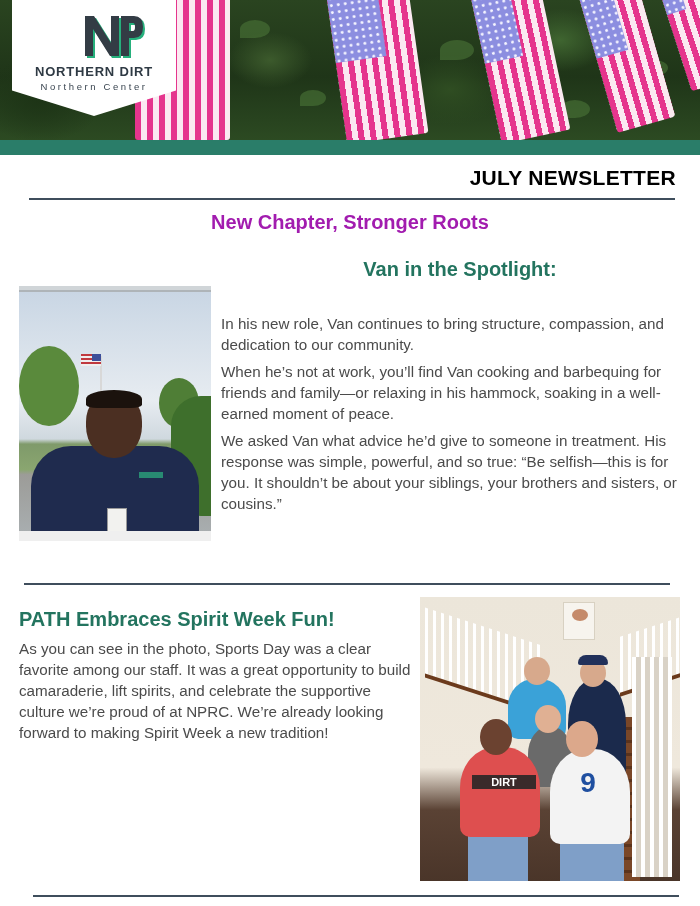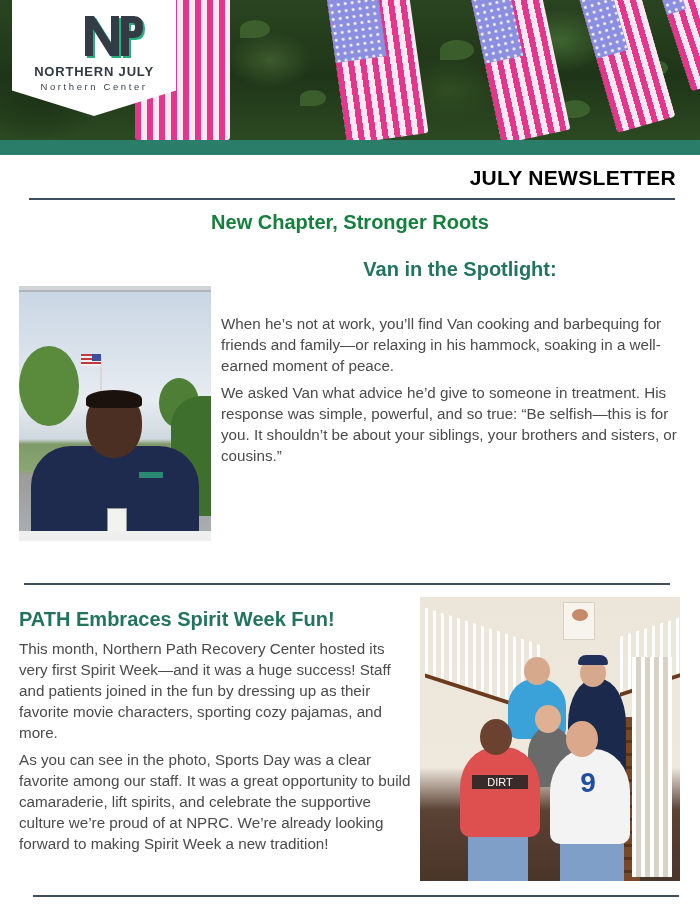--- a/index.html
+++ b/index.html
@@ -35,21 +35,21 @@
     .green-bar { position: absolute; left: 0; top: 140px; width: 700px; height: 15px; background: #2a7d69; }
 
     .newsletter-title { position: absolute; right: 24px; top: 166px; font-size: 21px; font-weight: 700;
       color: #000000; letter-spacing: 0.3px; }
     .rule { position: absolute; height: 2px; background: #3f4e5c; }
     .rule-1 { left: 29px; top: 198px; width: 646px; }
     .rule-2 { left: 24px; top: 583px; width: 646px; }
     .rule-3 { left: 33px; top: 895px; width: 646px; }
 
     .subtitle { position: absolute; left: 0; width: 700px; top: 211px; text-align: center;
-      font-size: 20px; font-weight: 700; color: #15803d; }
+      font-size: 20px; font-weight: 700; color: #a21caf; }
 
     .h2 { position: absolute; font-weight: 700; color: #23745f; }
     .spotlight-title { left: 220px; width: 480px; top: 256px; text-align: center; font-size: 20px; line-height: 27px; }
     .spirit-title { left: 19px; top: 608px; font-size: 20px; }
 
     .para { position: absolute; font-size: 15.2px; line-height: 21px; color: #4b4b4b; }
     .para p { margin-bottom: 6px; }
     .para-spot { left: 221px; top: 313px; width: 470px; }
     .para-spirit { left: 19px; top: 638px; width: 395px; }
 
@@ -89,21 +89,21 @@
     .p-head { position: absolute; border-radius: 50%; background: #d7a98c; }
     .p1 { left: 88px; top: 82px; width: 58px; height: 60px; background: #3aa2d8; }
     .p1h { left: 104px; top: 60px; width: 26px; height: 28px; }
     .p2 { left: 148px; top: 82px; width: 58px; height: 100px; background: #1b2a4c; }
     .p2h { left: 160px; top: 62px; width: 26px; height: 28px; }
     .p2cap { position: absolute; left: 158px; top: 58px; width: 30px; height: 10px; background: #21305a; border-radius: 8px 8px 2px 2px; }
     .p3 { left: 108px; top: 130px; width: 44px; height: 60px; background: #6a6a6a; }
     .p3h { left: 115px; top: 108px; width: 26px; height: 28px; background: #e0b093; }
     .p4 { left: 40px; top: 150px; width: 80px; height: 90px; background: #de4f4f; }
     .p4h { left: 60px; top: 122px; width: 32px; height: 36px; background: #6b4230; }
-    .p4txt { position: absolute; left: 52px; top: 178px; width: 56px; height: 14px; background: #3a2a2a; color: #fff; font-size: 11px; font-weight: 400; text-align: center; line-height: 14px; }
+    .p4txt { position: absolute; left: 52px; top: 178px; width: 64px; height: 14px; background: #3a2a2a; color: #fff; font-size: 11px; font-weight: 700; text-align: center; line-height: 14px; }
     .p5 { left: 130px; top: 152px; width: 80px; height: 95px; background: #f3f3f3; }
     .p5h { left: 146px; top: 124px; width: 32px; height: 36px; background: #dca88b; }
     .p5num { position: absolute; left: 158px; top: 170px; width: 20px; font-size: 28px; font-weight: 700; color: #1f4fa0; text-align: center; }
     .jeans { position: absolute; background: #7f9fc8; }
   </style>
 </head>
 <body>
 
 <div class="hero">
   <div class="leaf" style="left:240px;top:20px;width:30px;height:18px;"></div>
@@ -130,21 +130,21 @@
 
   <div class="logo-badge">
     <svg class="logo-mark" viewBox="0 0 62 46">
 
       <path d="M3 46 V6 H12 L29 33 V6 H37 V46 H28 L11 19 V46 Z" fill="#26b07c"></path>
       <path d="M39 6 H52 Q61 6 61 17 Q61 28 52 28 H47 V21 H51 Q53 21 53 17 Q53 13 51 13 H47 V46 H39 Z" fill="#26b07c"></path>
 
       <path d="M1 44 V4 H10 L27 31 V4 H35 V44 H26 L9 17 V44 Z" fill="#333c45"></path>
       <path d="M37 4 H50 Q59 4 59 15 Q59 26 50 26 H45 V19 H49 Q51 19 51 15 Q51 11 49 11 H45 V44 H37 Z" fill="#333c45"></path>
     </svg>
-    <div class="logo-name">NORTHERN JULY</div>
+    <div class="logo-name">NORTHERN DIRT</div>
     <div class="logo-sub">Northern Center</div>
   </div>
 </div>
 
 <div class="green-bar"></div>
 
 <div class="newsletter-title">JULY NEWSLETTER</div>
 <div class="rule rule-1"></div>
 <div class="subtitle">New Chapter, Stronger Roots</div>
 
@@ -162,30 +162,30 @@
   <div class="van-bush"></div>
   <div class="van-body"></div>
   <div class="van-logo-text"></div>
   <div class="van-head"></div>
   <div class="van-hair"></div>
   <div class="van-badge"></div>
   <div class="van-rail"></div>
 </div>
 
 <div class="para para-spot">
+  <p>In his new role, Van continues to bring structure, compassion, and dedication to our community.</p>
   <p>When he’s not at work, you’ll find Van cooking and barbequing for friends and family—or relaxing in his hammock, soaking in a well-earned moment of peace.</p>
   <p>We asked Van what advice he’d give to someone in treatment. His response was simple, powerful, and so true:  “Be selfish—this is for you. It shouldn’t be about your siblings, your brothers and sisters, or cousins.”</p>
 </div>
 
 <div class="rule rule-2"></div>
 
 <div class="h2 spirit-title">PATH Embraces Spirit Week Fun!</div>
 
 <div class="para para-spirit">
-  <p>This month, Northern Path Recovery Center hosted its very first Spirit Week—and it was a huge success! Staff and patients joined in the fun by dressing up as their favorite movie characters, sporting cozy pajamas, and more.</p>
   <p>As you can see in the photo, Sports Day was a clear favorite among our staff. It was a great opportunity to build camaraderie, lift spirits, and celebrate the supportive culture we’re proud of at NPRC. We’re already looking forward to making Spirit Week a new tradition!</p>
 </div>
 
 <div class="photo-spirit">
 
   <div class="stairs-l"></div>
   <div class="stairs-r"></div>
   <div class="niche"></div>
   <div class="steps"></div>
   <div class="rail-r"></div>

